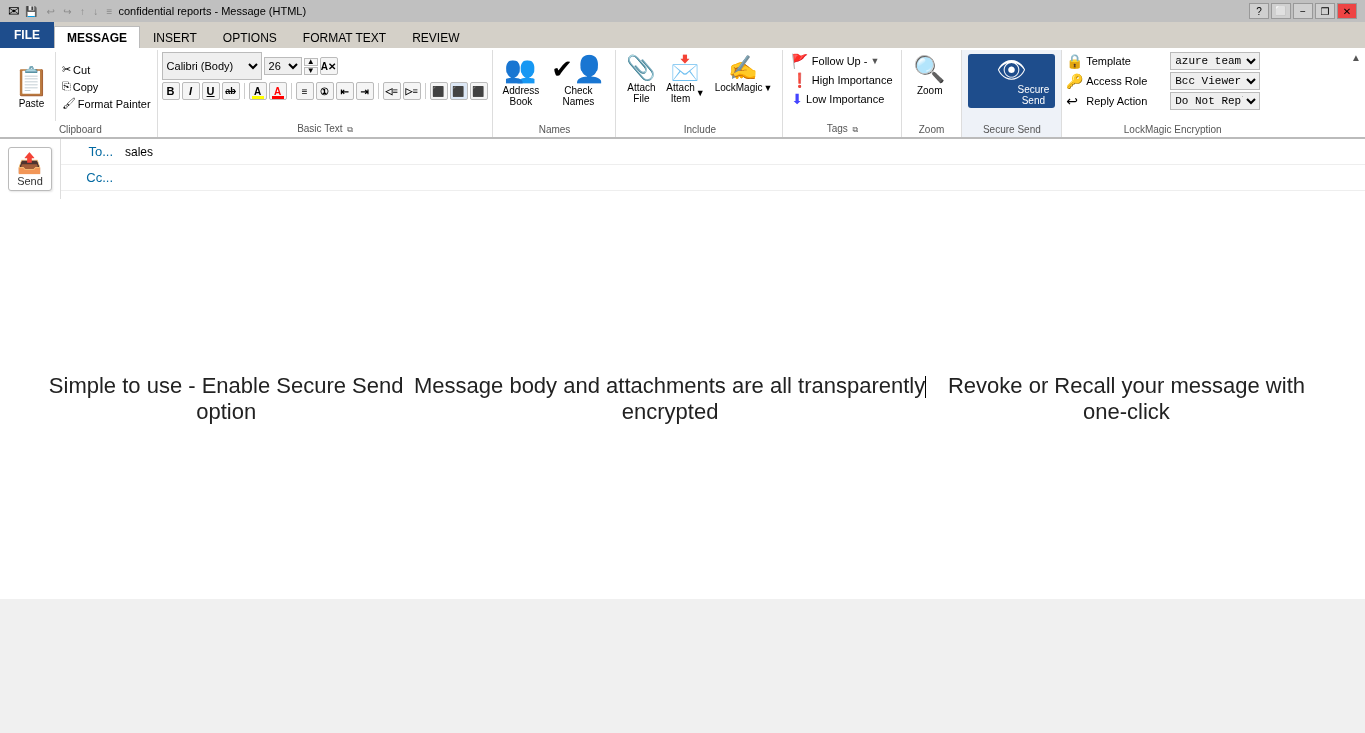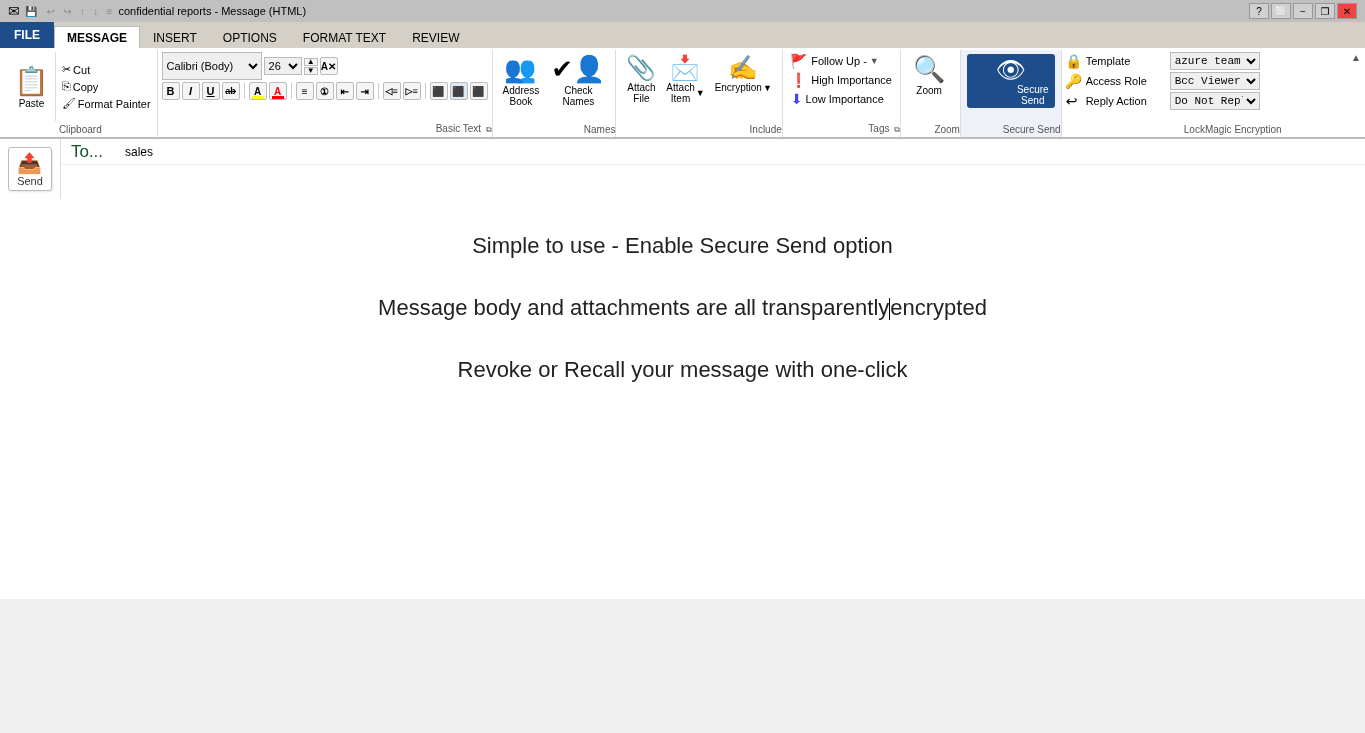--- a/index.html
+++ b/index.html
@@ -66,21 +66,21 @@
       display: flex;
       flex-direction: column;
       border-right: 1px solid #ddd;
       padding: 2px 6px 2px 6px;
       min-width: 60px;
       position: relative;
     }
     .ribbon-group-label {
       font-size: 10px;
       color: #555;
-      text-align: right;
+      text-align: center;
       position: absolute;
       bottom: 2px;
       left: 1px; right: 0;
     }
     .ribbon-group-content {
       display: flex;
       align-items: flex-start;
       flex: 1;
       gap: 2px;
       padding-bottom: 14px;
@@ -336,24 +336,24 @@
       background: #fff;
       border-top: 1px solid #bbb;
     }
     .compose-row {
       display: flex;
       align-items: center;
       border-bottom: 1px solid #eee;
       min-height: 26px;
     }
     .compose-label {
-      font-size: 17px;
-      color: #14532d;
+      font-size: 13px;
+      color: #0369a1;
       width: 60px;
-      text-align: center;
+      text-align: right;
       padding-right: 8px;
       flex-shrink: 0;
     }
     .compose-input {
       flex: 1;
       border: none;
       outline: none;
       font-size: 12px;
       padding: 3px 4px;
     }
@@ -388,21 +388,20 @@
       flex: 1;
       display: flex;
       flex-direction: column;
     }
 
     
     .email-body {
       background: white;
       padding: 20px 48px;
       display: flex;
-      flex-direction: column;
       align-items: center;
       justify-content: flex-start;
       min-height: 400px;
       gap: 8px;
     }
     .body-line {
       font-size: 22px;
       color: #222;
       text-align: center;
       padding: 14px 0;
@@ -539,21 +538,21 @@
       <div class="include-btn">
         <span class="icon" style="font-size:24px;">📩</span>
         <div class="include-btn-with-arrow">
           <span class="label">Attach<br>Item</span>
           <span style="font-size:9px;">▼</span>
         </div>
       </div>
       <div class="include-btn">
         <span class="icon" style="font-size:24px;">✍</span>
         <div class="include-btn-with-arrow">
-          <span class="label">Encryption</span>
+          <span class="label">LockMagic</span>
           <span style="font-size:9px;">▼</span>
         </div>
       </div>
     </div>
     <div class="ribbon-group-label">Include</div>
   </div>
 
   <div class="ribbon-group" style="min-width:100px;">
     <div class="tags-content">
       <div class="tag-item">
@@ -632,20 +631,24 @@
         <span class="icon">📤</span>
         <span class="label">Send</span>
       </div>
     </div>
 
     <div class="compose-fields">
       <div class="compose-row">
         <div class="compose-label">To...</div>
         <input class="compose-input" type="text" value="sales" style="">
       </div>
+      <div class="compose-row">
+        <div class="compose-label">Cc...</div>
+        <input class="compose-input" type="text" value="" style="">
+      </div>
     </div>
   </div>
 
   <div class="email-body" contenteditable="true" style="">
     <div class="body-line">Simple to use - Enable Secure Send option</div>
     <div class="body-line cursor-line">Message body and attachments are all transparently<span class="text-cursor"></span>encrypted</div>
     <div class="body-line">Revoke or Recall your message with one-click</div>
   </div>
 </div>
 

